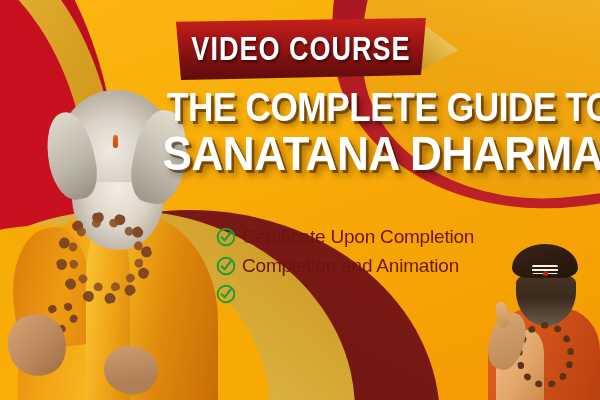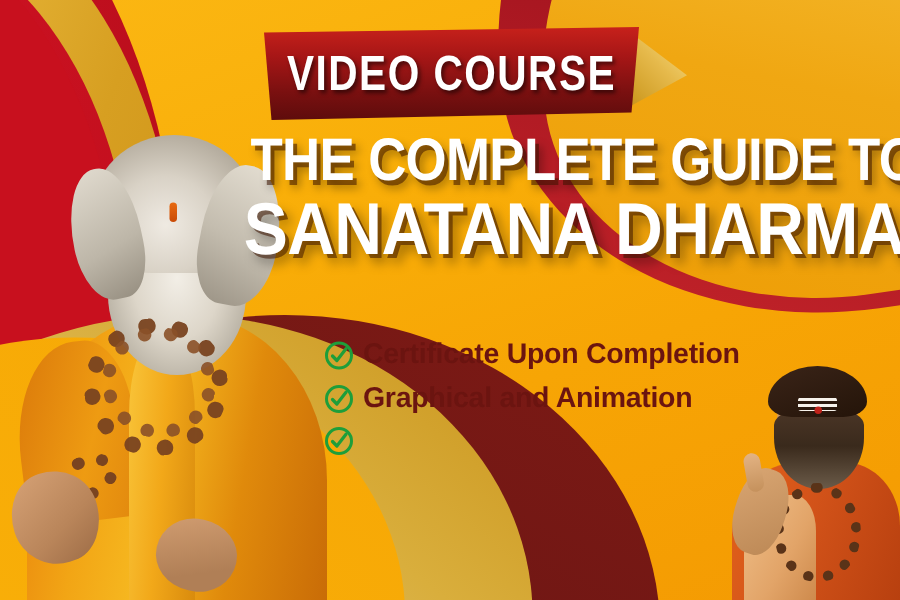--- a/index.html
+++ b/index.html
@@ -360,21 +360,21 @@
     margin-bottom:7px;
   }
   .check-icon{
     width:20px; height:20px;
     flex:0 0 20px;
     display:block;
   }
   .bullet-text{
     color:#6B1410;
     font-size:19px;
-    font-weight:bold;
+    font-weight:normal;
     letter-spacing:-0.2px;
     white-space:nowrap;
   }
 </style>
 </head>
 <body>
 
 <div class="poster">
 
   <div class="bg-layer">
@@ -444,21 +444,21 @@
         <path d="M6.8 12.4 L10.3 16 L17.6 6.6" fill="none" stroke="#1E9E3A" stroke-width="2.6" stroke-linecap="round" stroke-linejoin="round"></path>
       </svg>
       <span class="bullet-text">Certificate Upon Completion</span>
     </div>
 
     <div class="bullet">
       <svg class="check-icon" viewBox="0 0 24 24">
         <circle cx="12" cy="12" r="10" fill="none" stroke="#1E9E3A" stroke-width="2.4"></circle>
         <path d="M6.8 12.4 L10.3 16 L17.6 6.6" fill="none" stroke="#1E9E3A" stroke-width="2.6" stroke-linecap="round" stroke-linejoin="round"></path>
       </svg>
-      <span class="bullet-text">Graphical and Animation</span>
+      <span class="bullet-text">Completion and Animation</span>
     </div>
 
     <div class="bullet">
       <svg class="check-icon" viewBox="0 0 24 24">
         <circle cx="12" cy="12" r="10" fill="none" stroke="#1E9E3A" stroke-width="2.4"></circle>
         <path d="M6.8 12.4 L10.3 16 L17.6 6.6" fill="none" stroke="#1E9E3A" stroke-width="2.6" stroke-linecap="round" stroke-linejoin="round"></path>
       </svg>
     </div>
 
   </div>

